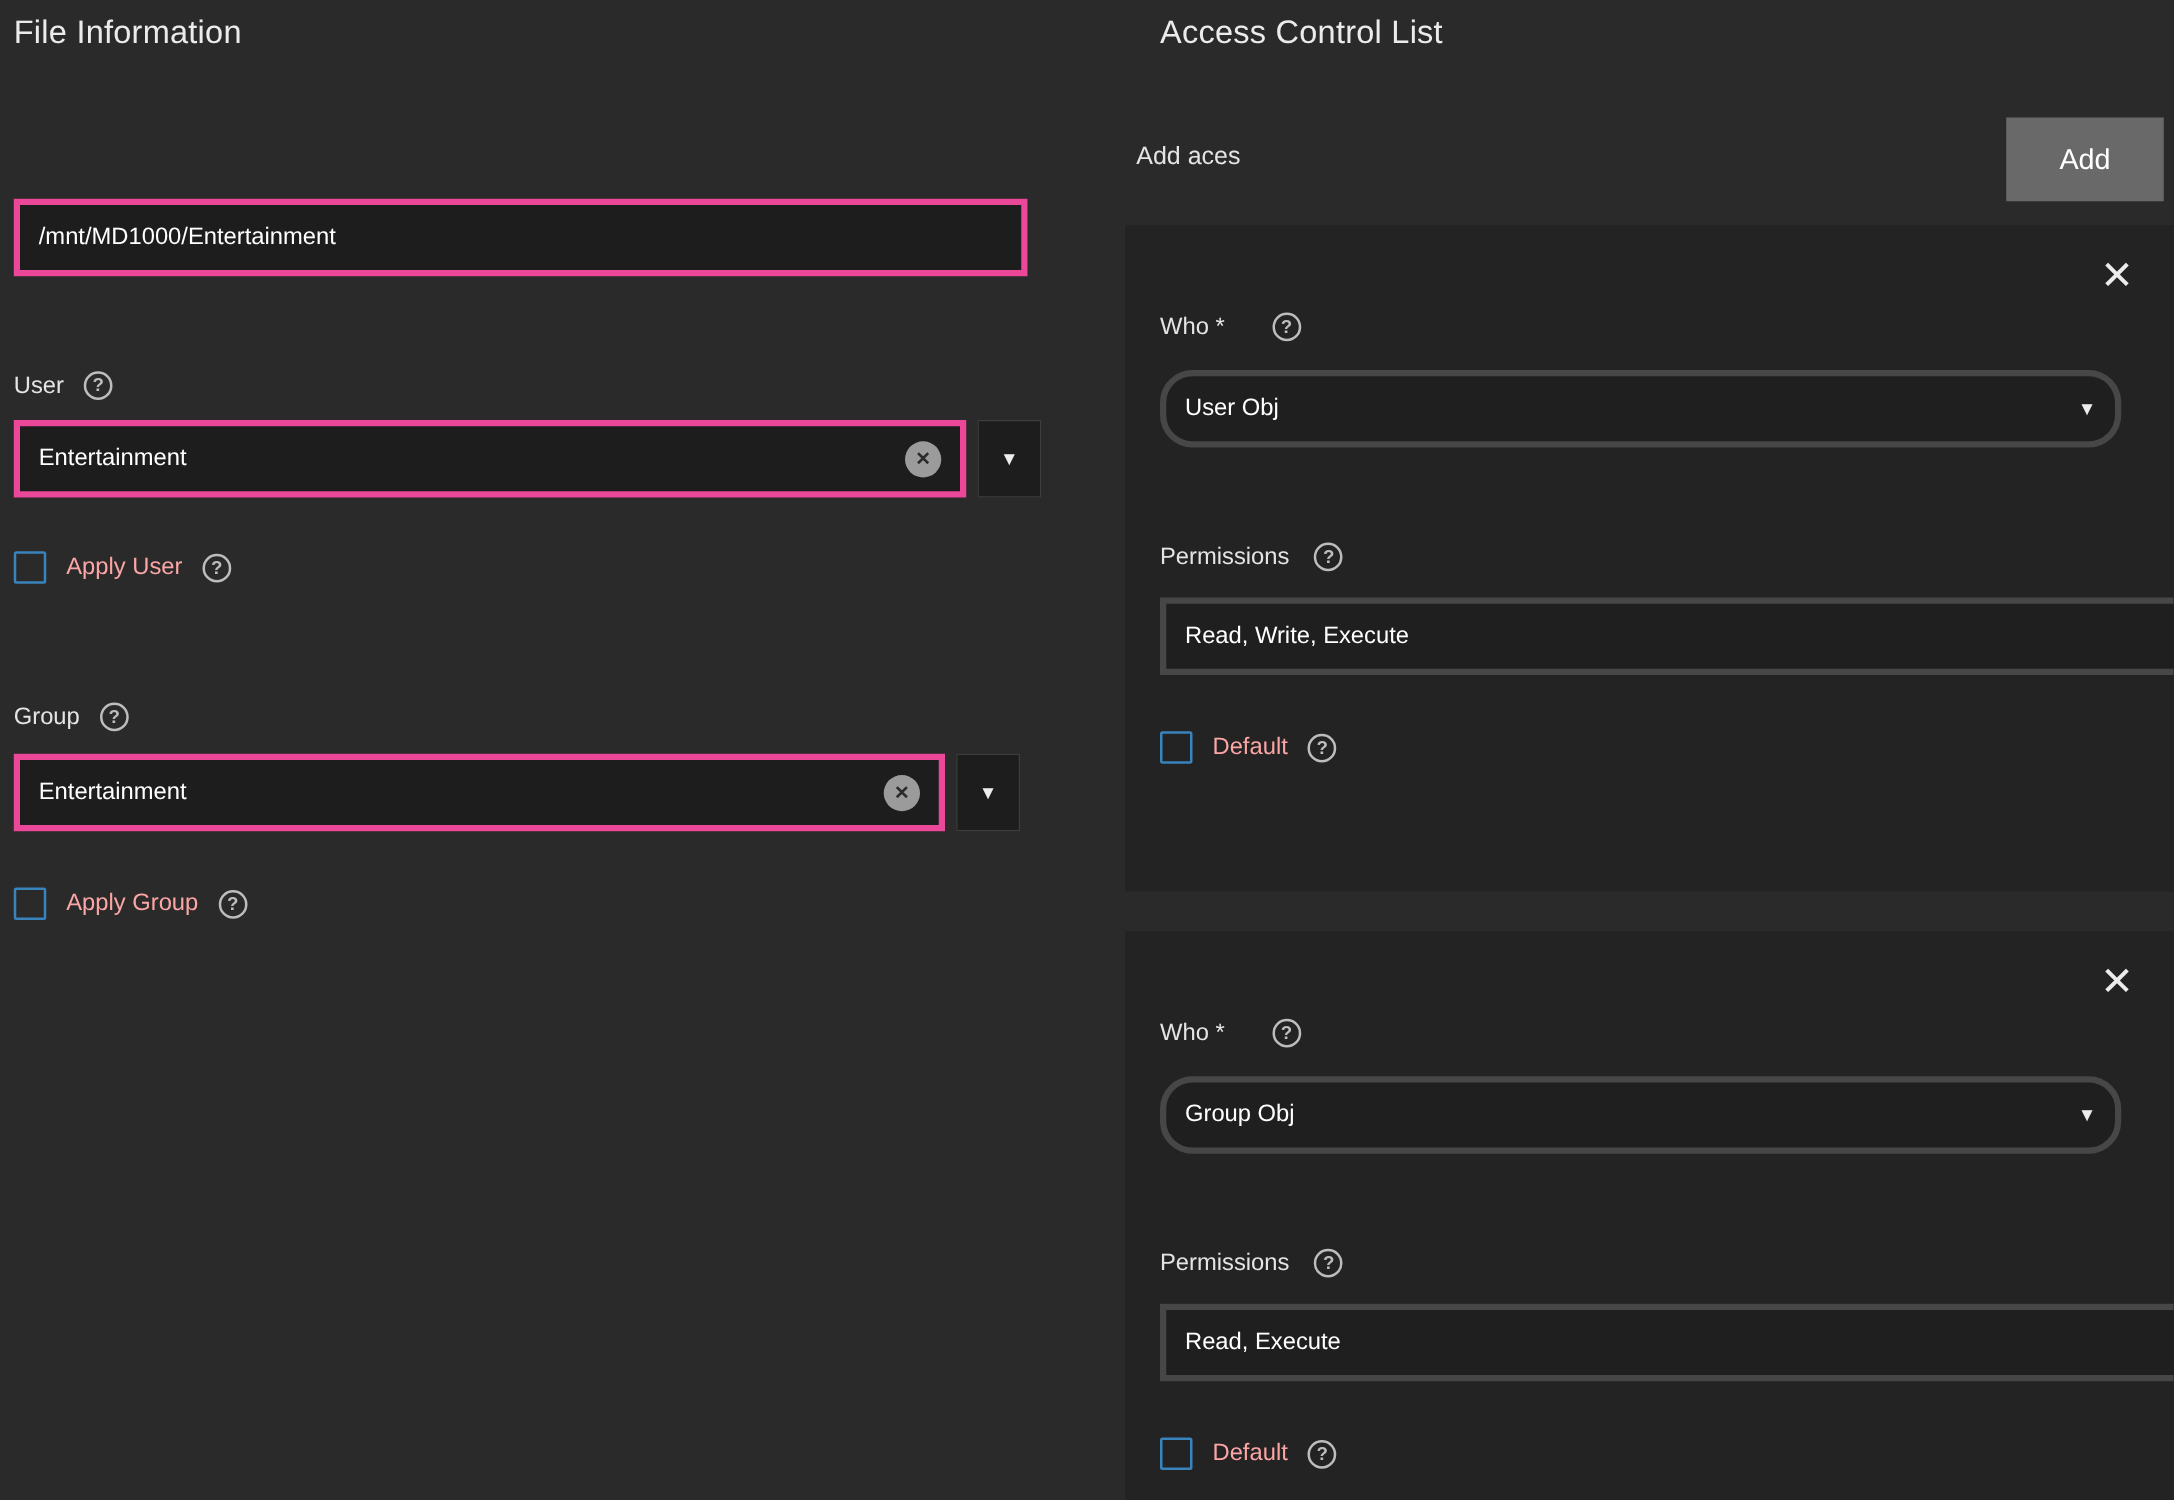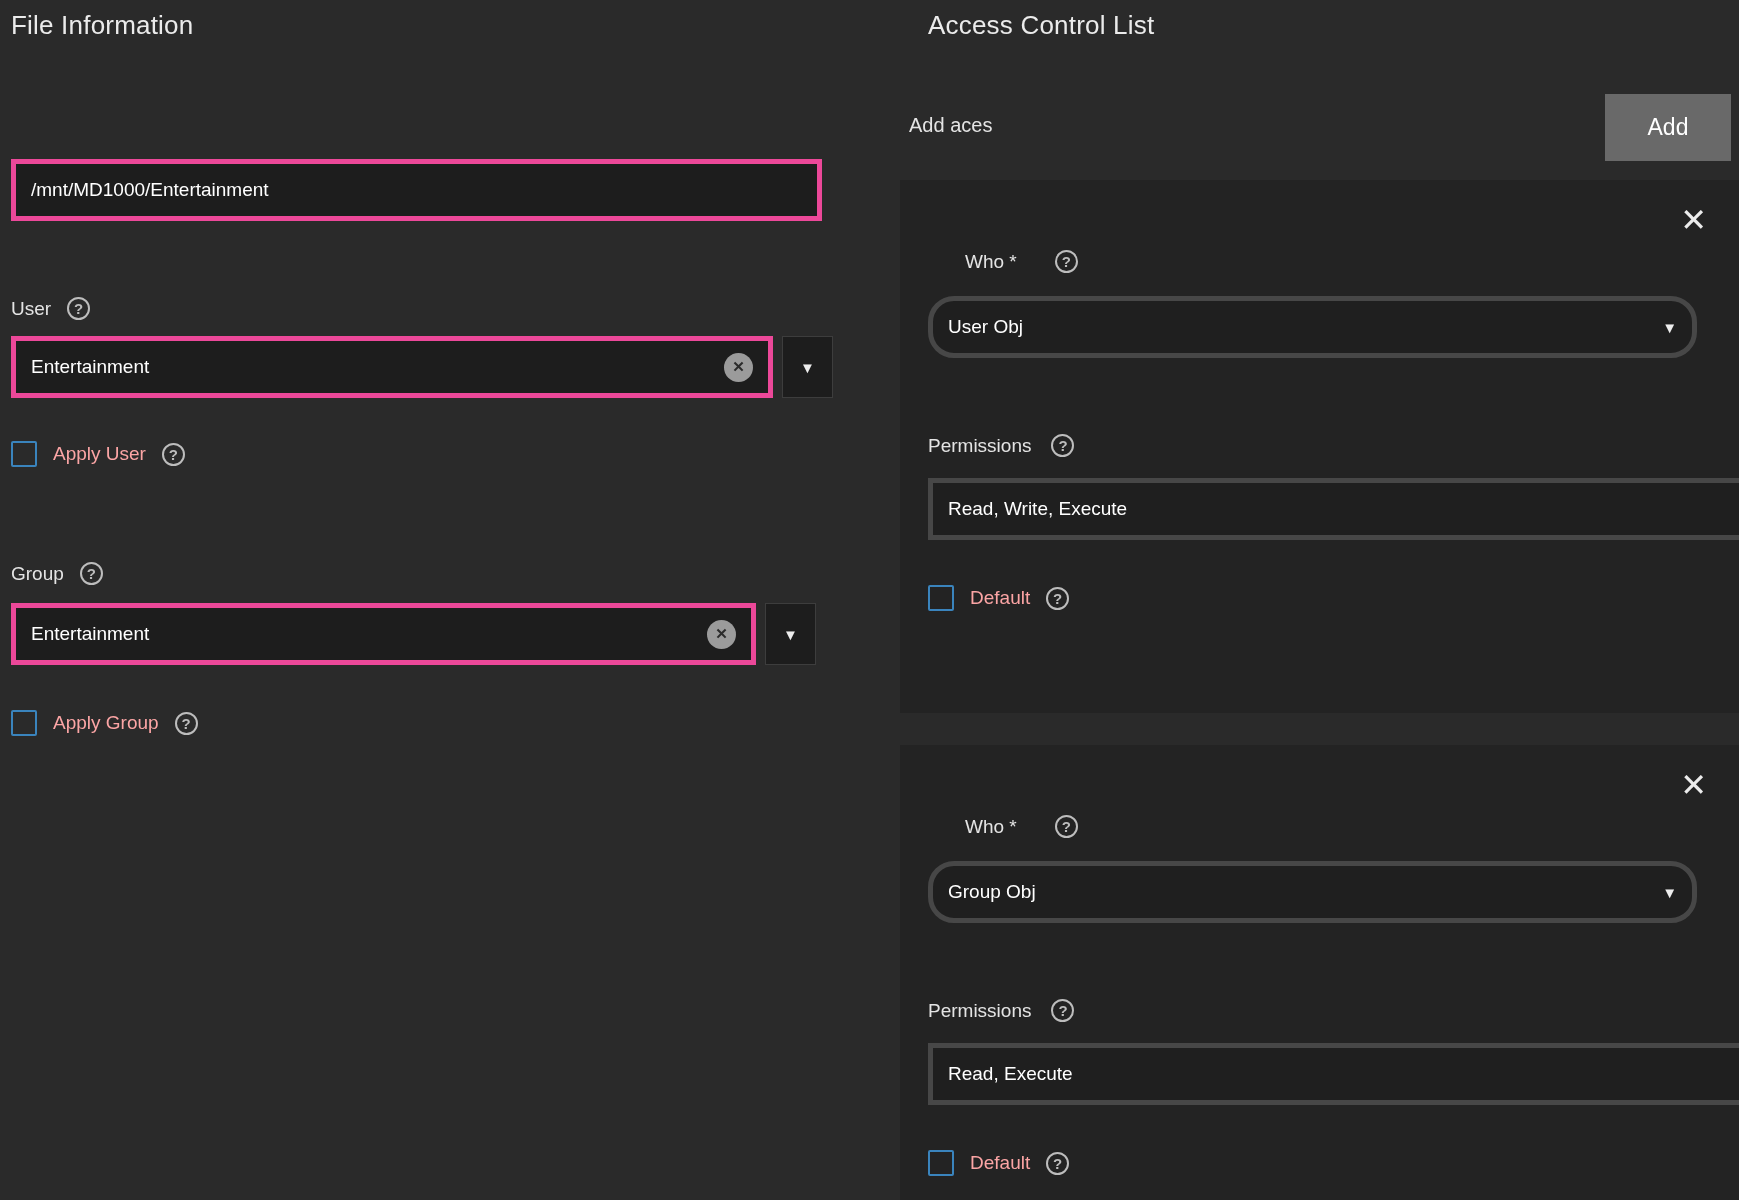--- a/index.html
+++ b/index.html
@@ -58,21 +58,21 @@
   }
 
   .card { position:absolute; left:900px; right:0; background:#232323; }
   #ace-card-1 { top:180px; height:533px; }
   #ace-card-2 { top:745px; height:455px; }
   .card .close {
     position:absolute; right:32px; top:24px;
     font-size:32px; font-weight:300; line-height:1;
     color:#ececec; cursor:pointer;
   }
-  .card .who-row  { left:28px; top:70px;margin-left:37px; }
+  .card .who-row  { left:28px; top:70px; }
   .card .select-who  { left:28px; top:116px; width:769px; height:62px;border-radius:26px; }
   .card .perm-row { left:28px; top:254px; }
   .card .select-perm { left:28px; top:298px; width:919px; height:62px; }
   .card .default-row { left:28px; top:405px; }
   .select { background:#1f1f1f; border-color:#474747; cursor:pointer; }
   .select .caret { margin-left:auto; }
 
   
   #fi-title        { left:11px;  top:10px; }
   #path-labelrow   { left:11px;  top:112px;margin-top:48px; }

